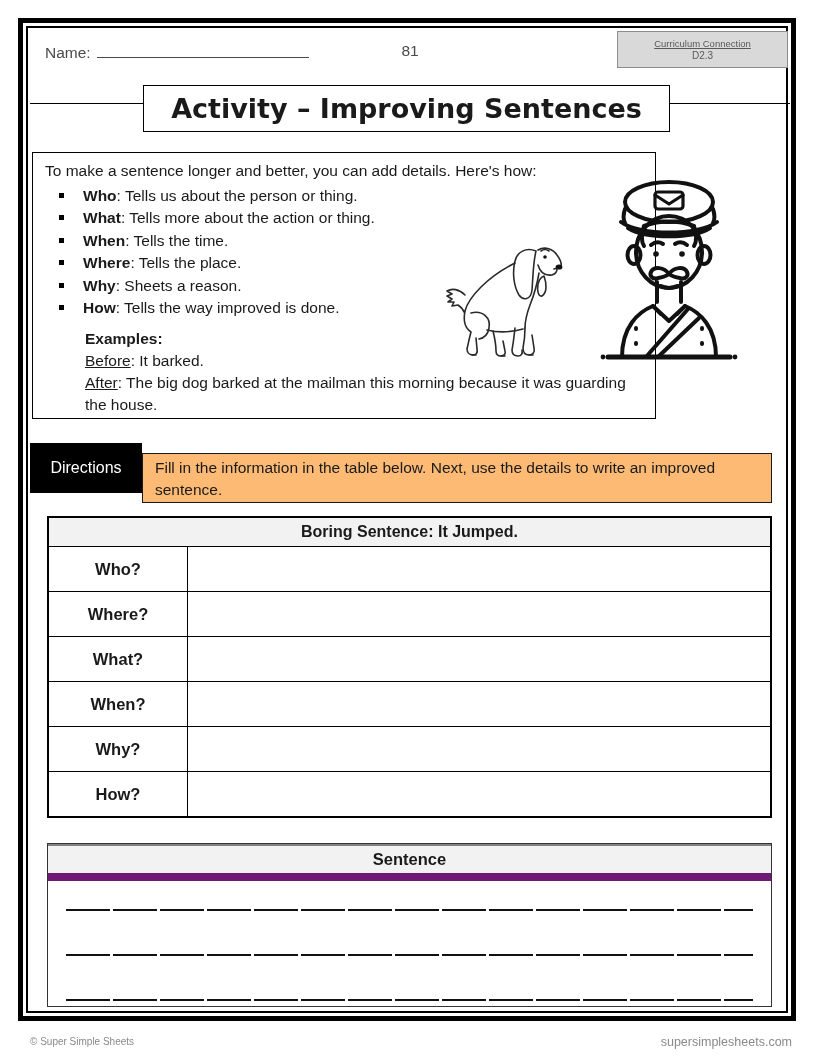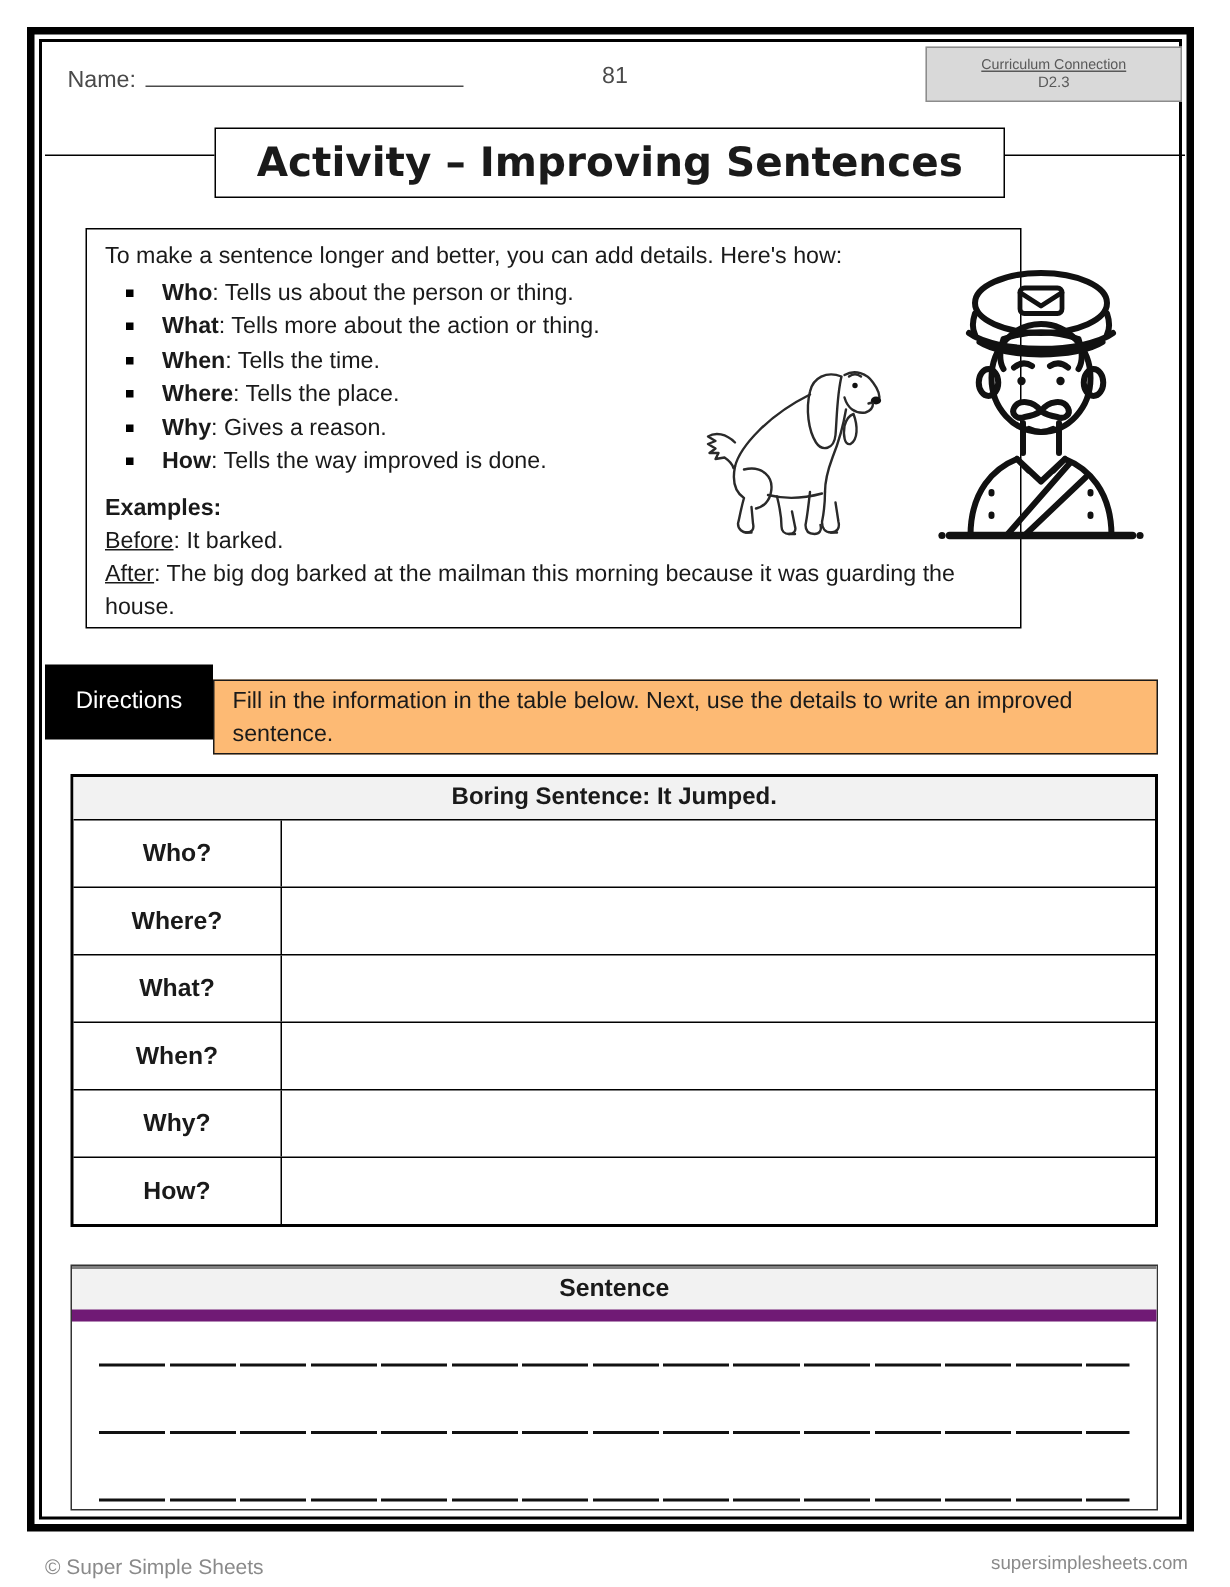--- a/index.html
+++ b/index.html
@@ -17,29 +17,29 @@
             border:1px solid #8c8c8c;box-sizing:border-box;display:flex;flex-direction:column;
             align-items:center;justify-content:center;color:#595959;}
   .cc-title{font-size:9.5px;text-decoration:underline;}
   .cc-code{font-size:10px;margin-top:1px;}
   
   .title-line{position:absolute;left:30px;top:103px;width:760px;border-top:1.6px solid #000;}
   .title-box{position:absolute;left:143px;top:85px;width:527px;height:47px;background:#fff;
              border:1.6px solid #000;box-sizing:border-box;display:flex;align-items:center;justify-content:center;
              font-size:27px;font-weight:bold;font-family:"DejaVu Sans","Liberation Sans",sans-serif;}
   
-  .info-box{position:absolute;left:57px;top:152px;width:624px;height:267px;border:1.6px solid #000;
+  .info-box{position:absolute;left:32px;top:152px;width:624px;height:267px;border:1.6px solid #000;
             box-sizing:border-box;}
   .info-inner{position:relative;width:100%;height:100%;padding:7px 12px;box-sizing:border-box;
               font-size:15.5px;line-height:22px;}
   .bullet-list{margin:3px 0 0 0;padding:0;list-style:none;}
   .bullet-list li{position:relative;padding-left:38px;line-height:22.4px;}
   .bullet-sq{position:absolute;left:14px;top:8px;width:5px;height:5px;background:#000;}
   .bold{font-weight:bold;}
-  .examples{margin-top:9px;}
+  .examples{margin-top:9px;margin-left:40px;}
   .ul-label{text-decoration:underline;}
   .after-par{max-width:700px;}
   .art{position:absolute;}
   
   .dir-label{position:absolute;left:30px;top:443px;width:112px;height:50px;background:#000;color:#fff;
              display:flex;align-items:center;justify-content:center;font-size:16px;}
   .dir-box{position:absolute;left:142px;top:453px;width:630px;height:50px;background:#fdba74;
            border:1.2px solid #1a1a1a;box-sizing:border-box;padding:3px 12px;font-size:15.5px;line-height:22px;}
   
   .q-table{position:absolute;left:47px;top:516px;width:725px;border:2px solid #000;box-sizing:border-box;}
@@ -50,21 +50,21 @@
   .q-label{width:139px;border-right:1.8px solid #000;display:flex;align-items:center;justify-content:center;
            font-weight:bold;font-size:16.5px;box-sizing:border-box;}
   .q-value{flex:1;}
   
   .s-box{position:absolute;left:47px;top:843px;width:725px;height:164px;border:1.6px solid #333;box-sizing:border-box;}
   .s-header{height:27px;background:#f2f2f2;border-top:2px solid #808080;border-bottom:8px solid #701a75;
             display:flex;align-items:center;justify-content:center;font-weight:bold;font-size:16.5px;box-sizing:content-box;}
   .writing-line{position:absolute;left:18px;right:18px;height:2px;
                 background:repeating-linear-gradient(90deg,#111 0 44px,transparent 44px 47px);}
   
-  .foot-left{position:absolute;left:30px;top:1036px;font-size:14px;color:#8a8a8a;}
+  .foot-left{position:absolute;left:30px;top:1036px;font-size:10px;color:#8a8a8a;}
   .foot-right{position:absolute;right:28px;top:1035px;font-size:12.5px;color:#8a8a8a;}
 </style>
 </head>
 <body>
 
 <div class="page">
   <div class="frame">
     <div class="frame-inner"></div>
   </div>
 
@@ -81,21 +81,21 @@
   <div class="title-box">Activity – Improving Sentences</div>
 
   <div class="info-box">
     <div class="info-inner">
       <div>To make a sentence longer and better, you can add details. Here's how:</div>
       <ul class="bullet-list">
         <li><span class="bullet-sq"></span><span class="bold">Who</span><span>: Tells us about the person or thing.</span></li>
         <li><span class="bullet-sq"></span><span class="bold">What</span><span>: Tells more about the action or thing.</span></li>
         <li><span class="bullet-sq"></span><span class="bold">When</span><span>: Tells the time.</span></li>
         <li><span class="bullet-sq"></span><span class="bold">Where</span><span>: Tells the place.</span></li>
-        <li><span class="bullet-sq"></span><span class="bold">Why</span><span>: Gives a reason.</span></li>
+        <li><span class="bullet-sq"></span><span class="bold">Why</span><span>: Sheets a reason.</span></li>
         <li><span class="bullet-sq"></span><span class="bold">How</span><span>: Tells the way improved is done.</span></li>
       </ul>
       <div class="examples">
         <div class="bold">Examples:</div>
         <div><span class="ul-label">Before</span><span>: It barked.</span></div>
         <div class="after-par"><span class="ul-label">After</span><span>: The big dog barked at the mailman this morning because it was guarding the house.</span></div>
       </div>
 
       <svg class="art" style="left:408px;top:82px;" width="142" height="128" viewBox="0 0 142 128" fill="none" stroke="#2a2a2a" stroke-width="1.6" stroke-linecap="round" stroke-linejoin="round">
         <path d="M97 15 C104 11 112 14 116 20 C119 24 121 28 120 32 L113 34"></path>

